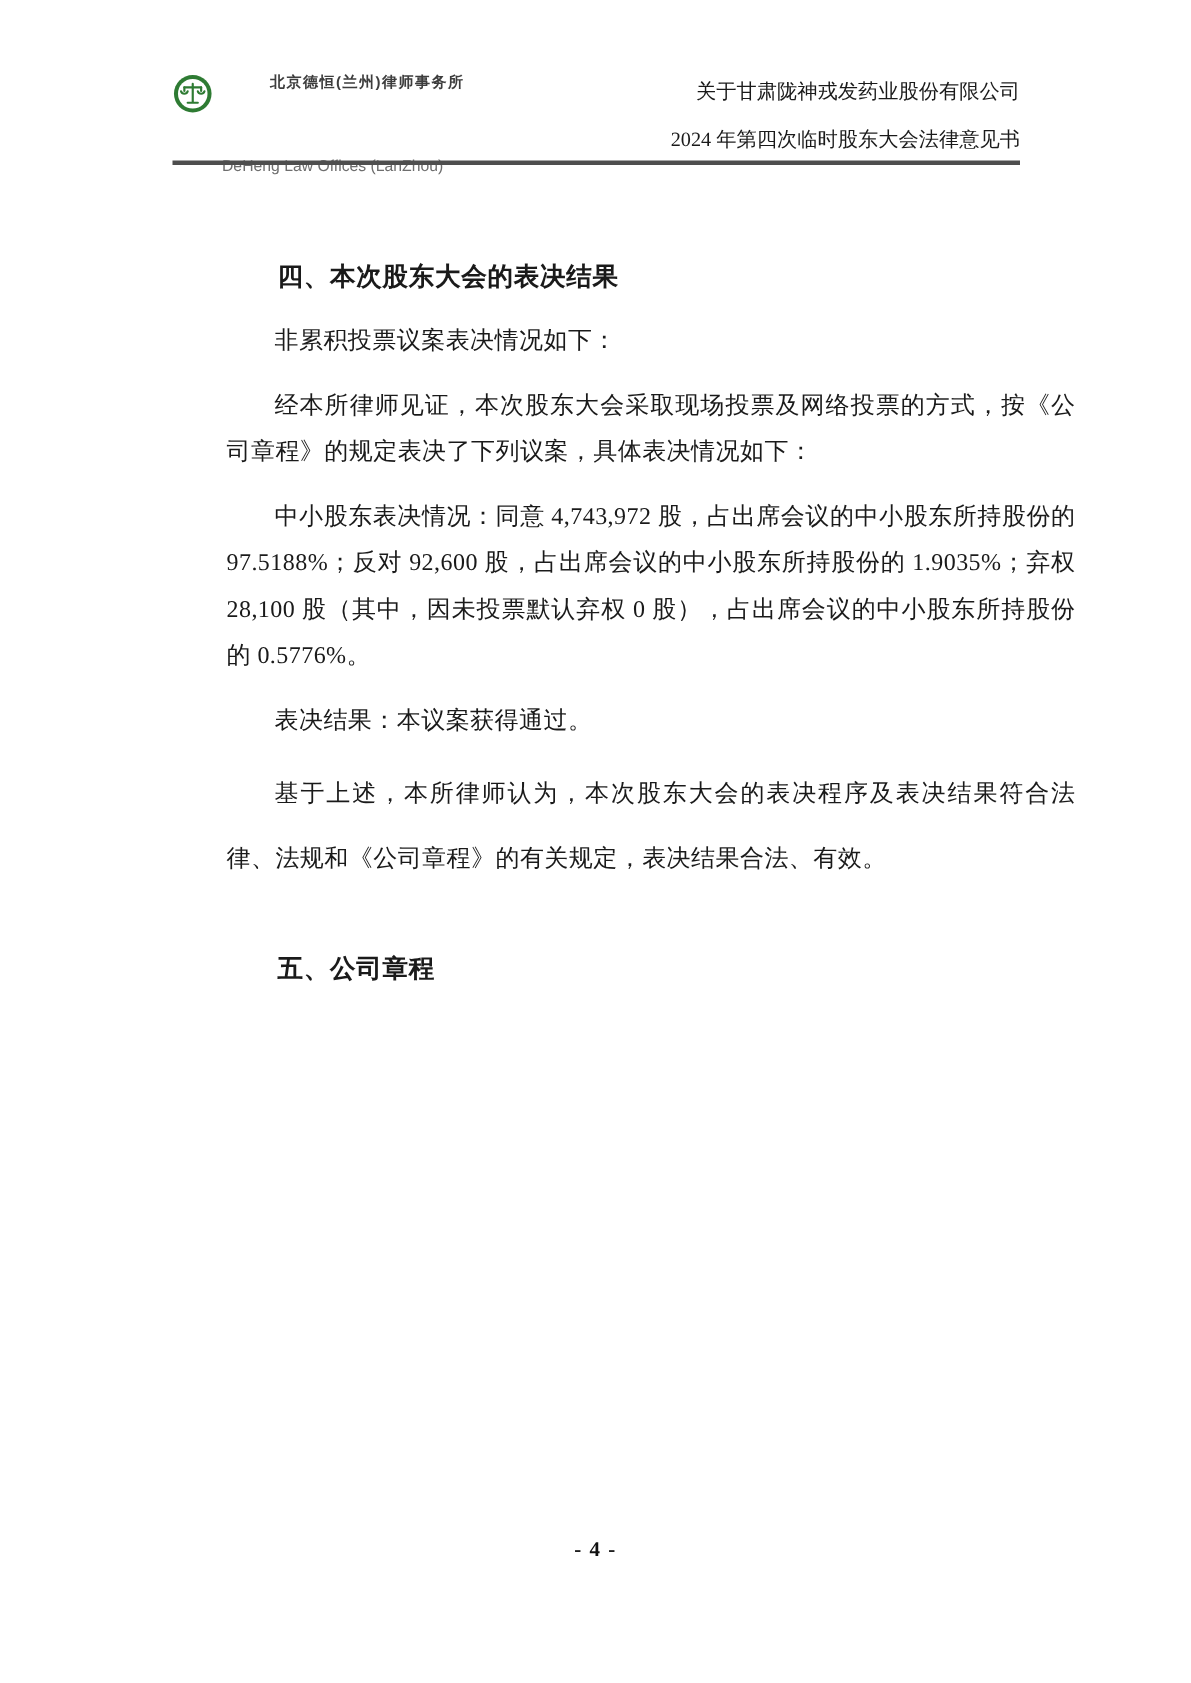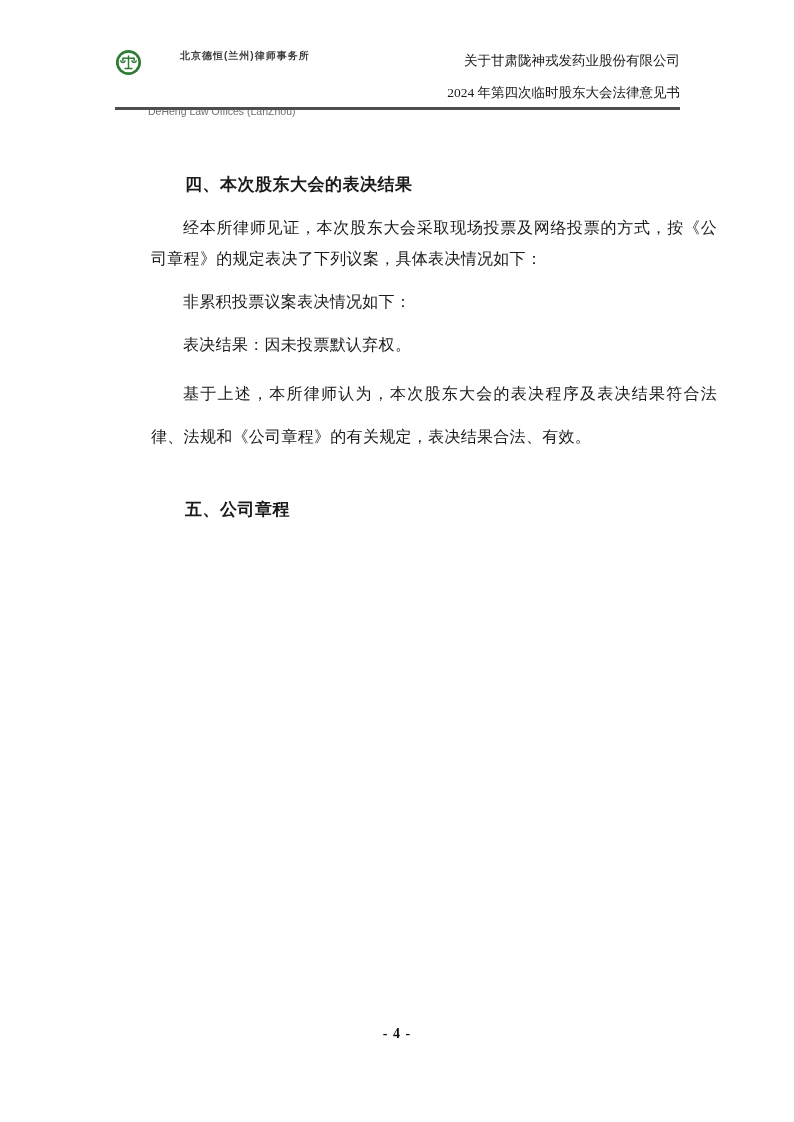--- a/index.html
+++ b/index.html
@@ -128,23 +128,24 @@
     <div class="doc-titles">
       <div class="t1">关于甘肃陇神戎发药业股份有限公司</div>
       <div class="t2">2024 年第四次临时股东大会法律意见书</div>
     </div>
   </header>
 
   <div class="header-rule"></div>
 
   <main class="doc">
     <h2>四、本次股东大会的表决结果</h2>
+    <p>非累积投票议案表决情况如下：</p>
     <p>经本所律师见证，本次股东大会采取现场投票及网络投票的方式，按《公司章程》的规定表决了下列议案，具体表决情况如下：</p>
-    <p>非累积投票议案表决情况如下：</p>
-    <p>表决结果：因未投票默认弃权。</p>
+    <p>中小股东表决情况：同意 4,743,972 股，占出席会议的中小股东所持股份的 97.5188%；反对 92,600 股，占出席会议的中小股东所持股份的 1.9035%；弃权 28,100 股（其中，因未投票默认弃权 0 股），占出席会议的中小股东所持股份的 0.5776%。</p>
+    <p>表决结果：本议案获得通过。</p>
     <p class="spread">基于上述，本所律师认为，本次股东大会的表决程序及表决结果符合法律、法规和《公司章程》的有关规定，表决结果合法、有效。</p>
 
     <h2 class="sec5">五、公司章程</h2>
   </main>
 
   <footer class="page-footer">
     <span>- 4 -</span>
   </footer>
 
 </div>

